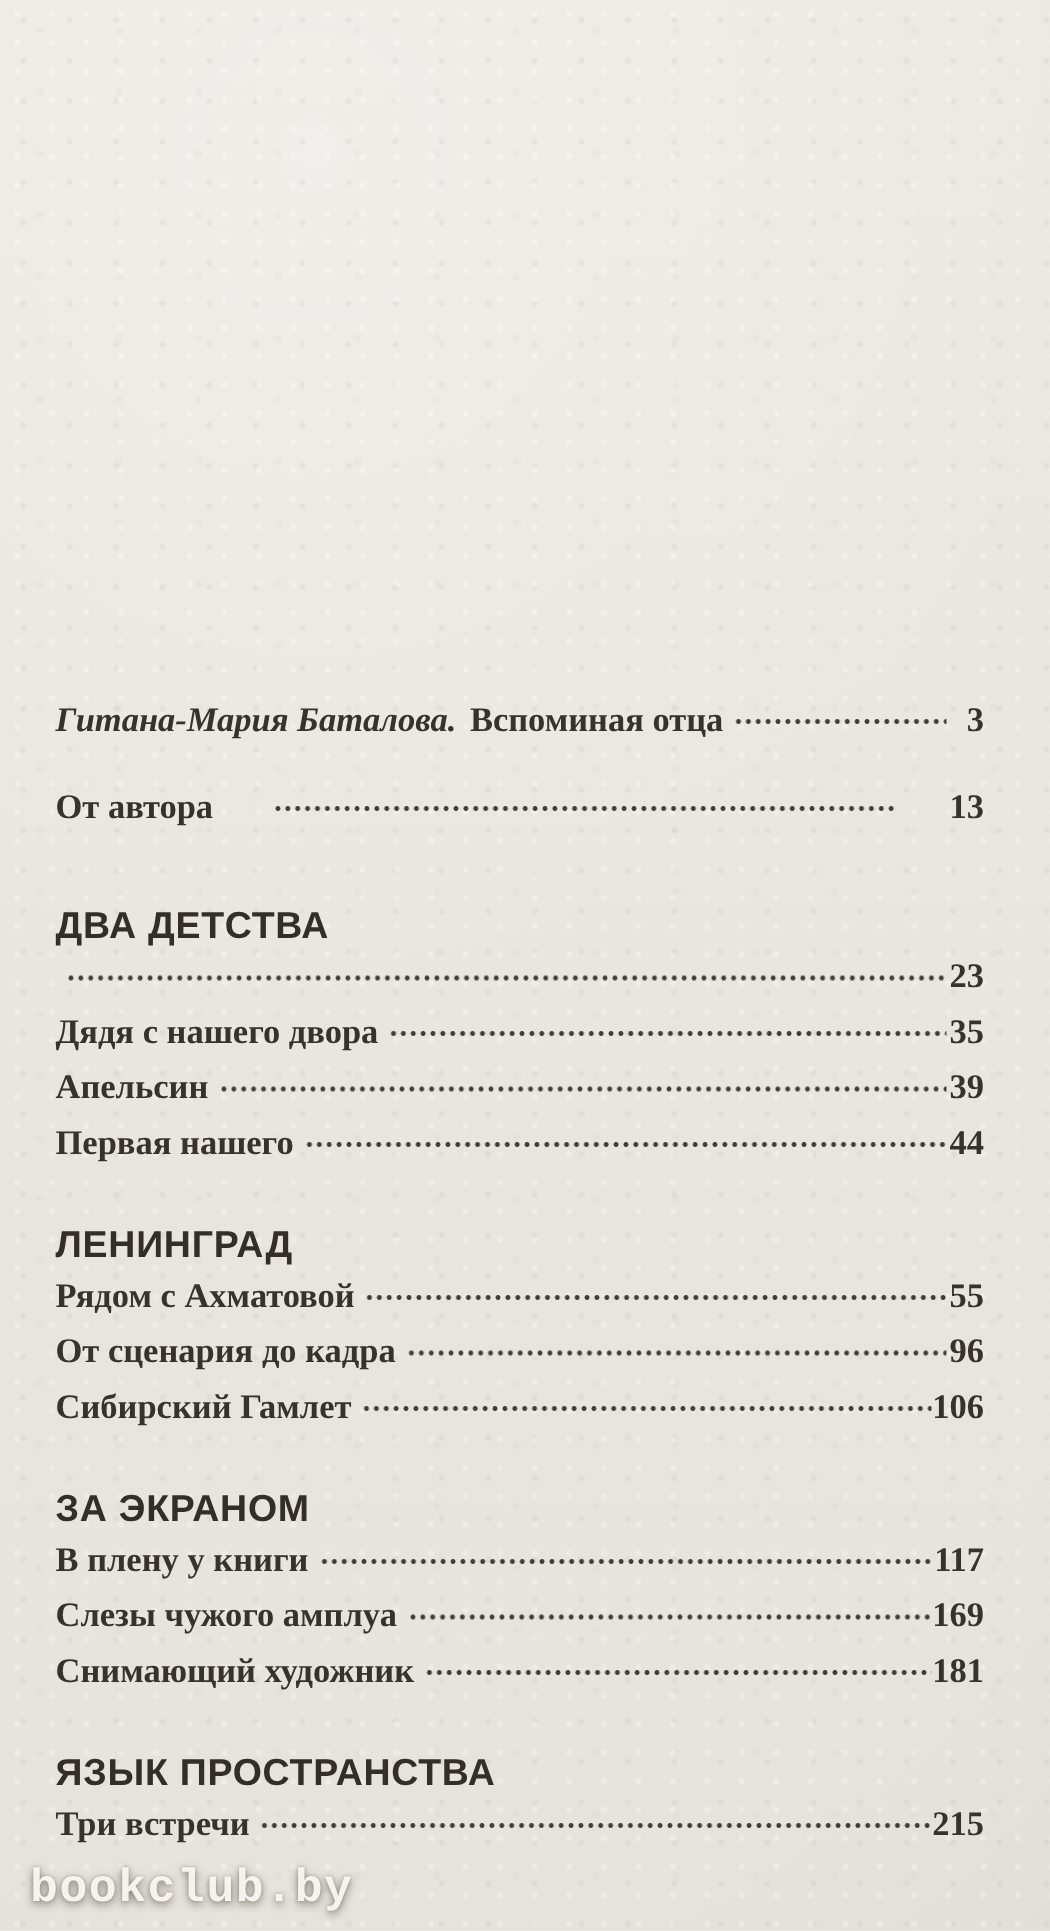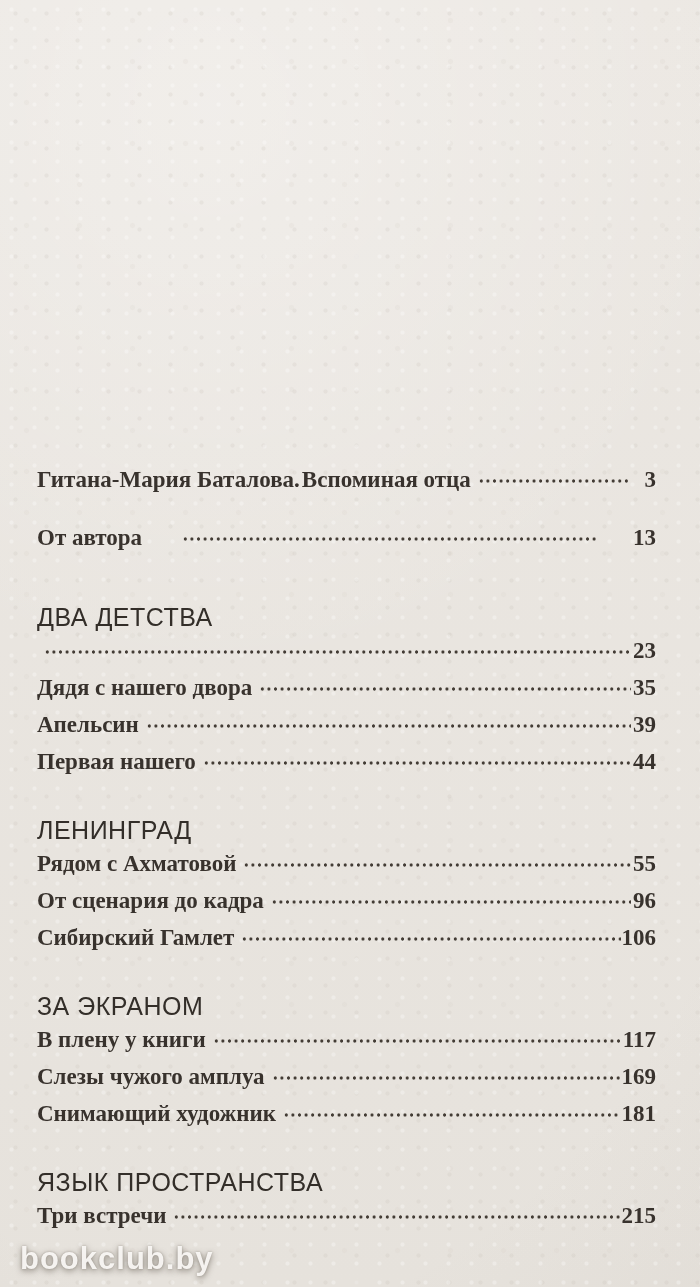--- a/index.html
+++ b/index.html
@@ -39,51 +39,52 @@
   }
   .entry {
     display: flex;
     height: 37px;
     line-height: 37px;
     font-size: 23px;
     font-weight: bold;
     white-space: nowrap;
   }
   .entry .author {
-    margin-right: 2px;
+    font-style: italic;
+    margin-right: 9px;
   }
   .entry.gap-before { margin-top: 21px; gap: 33px; }
   .leader {
     flex: 1 1 auto;
     margin-left: 7px;
     margin-right: 1px;
     background-image: radial-gradient(circle, #433c35 1.35px, transparent 1.9px);
     background-size: 6.6px 6px;
     background-repeat: repeat-x;
     background-position: 0 calc(100% - 14px);
   }
   .page-num {
     text-align: right;
     min-width: 24px;
   }
   .section { margin-top: 35px; }
   .section.mt-lg { margin-top: 46px; }
   .section-heading {
     font-family: "Liberation Sans", sans-serif;
     font-size: 25px;
-    font-weight: normal;
+    font-weight: bold;
     letter-spacing: 0.5px;
     height: 30px;
     line-height: 30px;
     color: #332e29;
   }
   .watermark {
     position: absolute;
     left: 20px; bottom: 10px;
-    font-family: Liberation Sans, sans-serif;
+    font-family: Liberation Mono, monospace;
     font-size: 31px;
     font-weight: bold;
     letter-spacing: 1px;
     color: rgba(253,251,248,0.92);
     text-shadow: 0 2px 6px rgba(118,110,101,0.85), 0 0 2px rgba(130,122,113,0.55);
   }
 </style>
 </head>
 <body>
 

